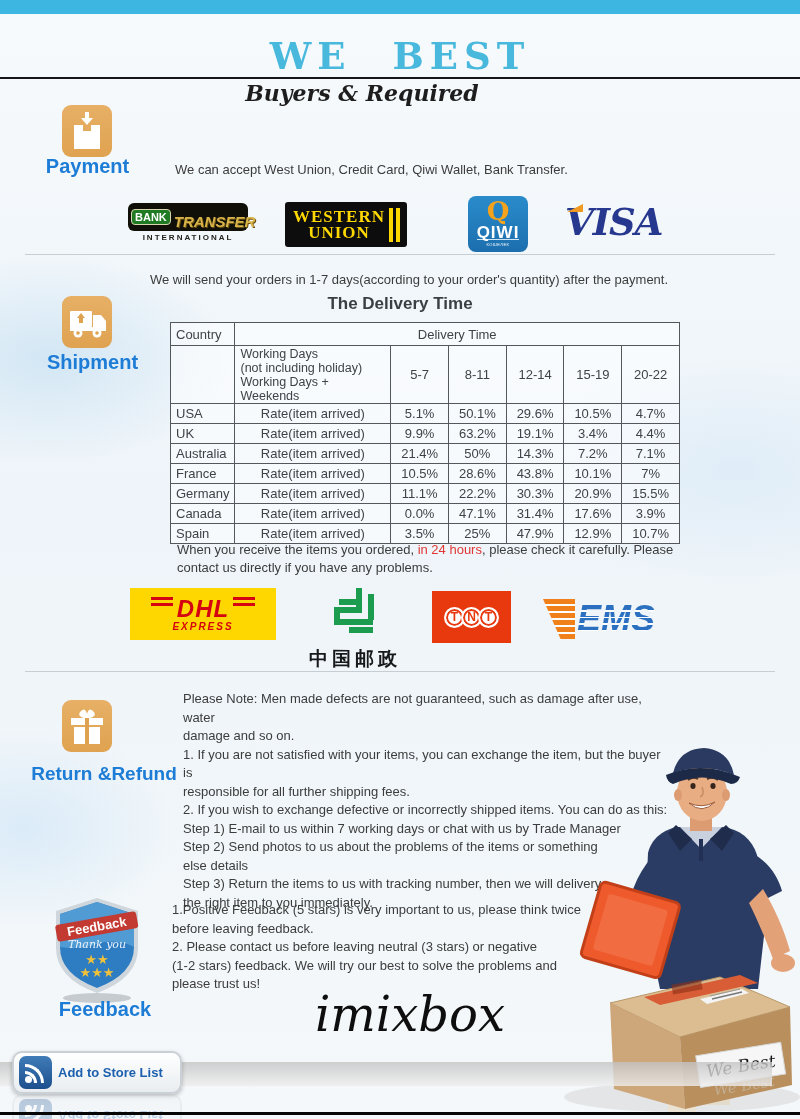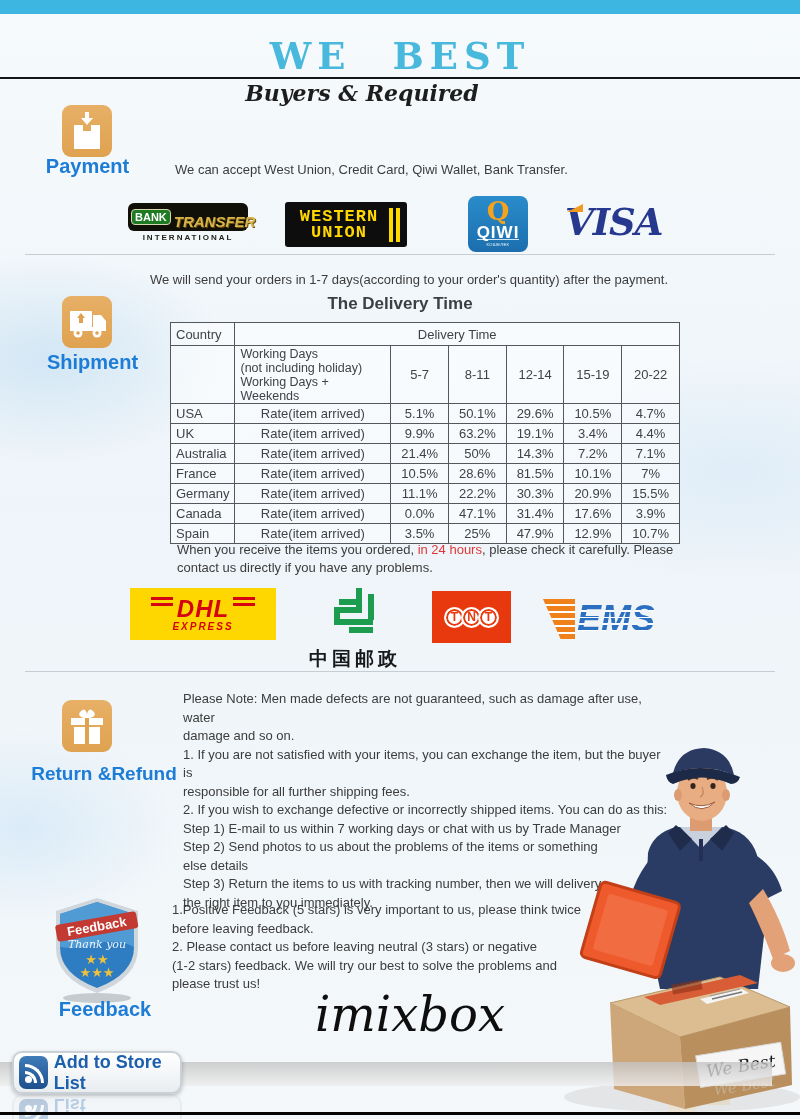--- a/index.html
+++ b/index.html
@@ -32,21 +32,21 @@
     display:flex;align-items:center;padding:0 3px;box-sizing:border-box;}
   .bank-word{background:#1e7a23;border:1px solid #d7d7ad;border-radius:4px;color:#fff;font-weight:bold;
     font-size:11px;padding:1px 3px;margin-right:3px;}
   .transfer-word{color:#d9b44a;font-style:italic;font-weight:bold;font-size:15px;letter-spacing:0;
     text-shadow:1px 1px 0 #6b5212;margin-top:8px;}
   .bank-intl{position:absolute;left:0;top:30px;width:120px;text-align:center;font-size:8px;
     letter-spacing:2px;color:#23231d;font-weight:bold;}
   .wu-logo{left:285px;top:202px;width:122px;height:45px;background:#0d0d0d;border-radius:3px;
     display:flex;align-items:center;justify-content:flex-start;padding:2px 4px;box-sizing:border-box;}
   .wu-text{color:#ffd800;font-weight:bold;font-size:17px;line-height:16px;letter-spacing:1px;
-    font-family:Liberation Mono, monospace;text-align:center;flex:1;}
+    font-family:Liberation Serif, serif;text-align:center;flex:1;}
   .wu-bars{width:14px;height:34px;display:flex;gap:3px;}
   .wu-bars i{display:block;width:4px;height:34px;background:#ffd800;}
   .qiwi-logo{left:468px;top:196px;width:60px;height:56px;background:linear-gradient(180deg,#2a8ccb,#1c6eae);
     border-radius:8px;color:#fff;text-align:center;box-sizing:border-box;padding-top:2px;}
   .qiwi-q{font-size:26px;font-weight:bold;color:#f5a21d;line-height:26px;font-family:"DejaVu Serif",serif;}
   .qiwi-name{font-size:17px;font-weight:bold;letter-spacing:1px;border-bottom:1px solid #cfe4f2;display:inline-block;line-height:12px;}
   .qiwi-sub{font-size:4px;letter-spacing:.5px;line-height:6px;}
   .visa-logo{left:565px;top:203px;width:110px;height:40px;font-style:italic;font-weight:bold;
     font-size:37px;color:#27388f;font-family:"DejaVu Serif",serif;line-height:38px;letter-spacing:-1px;}
   .visa-flame{position:absolute;left:2px;top:1px;width:16px;height:8px;background:#f09a22;
@@ -91,21 +91,21 @@
   .floor{left:0;top:1062px;width:772px;height:24px;background:linear-gradient(180deg,#c3c3c3,#eeeeee);opacity:.8;}
   .store-btn{left:12px;top:1051px;width:170px;height:43px;background:linear-gradient(180deg,#ffffff,#e9edf0);
     border:2px solid #c9d0d6;border-radius:10px;box-shadow:0 2px 4px rgba(0,0,0,.25);
     display:flex;align-items:center;cursor:pointer;box-sizing:border-box;}
   .rss-ic{width:33px;height:33px;border-radius:7px;margin:0 6px 0 5px;background:linear-gradient(180deg,#3f7cb8,#1d4f8d);position:relative;}
   .rss-dot{position:absolute;left:6px;bottom:6px;width:7px;height:7px;border-radius:50%;background:#fff;}
   .rss-a1{position:absolute;left:6px;bottom:6px;width:12px;height:12px;border:3px solid #fff;border-left:none;border-bottom:none;
     border-top-right-radius:14px;box-sizing:border-box;}
   .rss-a2{position:absolute;left:6px;bottom:6px;width:19px;height:19px;border:3px solid #fff;border-left:none;border-bottom:none;
     border-top-right-radius:21px;box-sizing:border-box;}
-  .store-label{color:#1b5fae;font-weight:bold;font-size:18px;}
+  .store-label{color:#1b5fae;font-weight:bold;font-size:13px;}
   .btn-reflect{left:12px;top:1094px;width:170px;height:26px;overflow:hidden;transform:scaleY(-1);
     opacity:.28;filter:blur(.4px);}
   .btn-reflect .store-btn{left:0;top:-17px;box-shadow:none;}
   .bottom-line{left:0;top:1112px;width:800px;height:3px;background:#050505;}
 </style>
 </head>
 <body>
 
 <div class="page">
 
@@ -228,21 +228,21 @@
       <td class="c">50%</td>
       <td class="c">14.3%</td>
       <td class="c">7.2%</td>
       <td class="c">7.1%</td>
     </tr>
     <tr class="r-data">
       <td>France</td>
       <td class="c">Rate(item arrived)</td>
       <td class="c">10.5%</td>
       <td class="c">28.6%</td>
-      <td class="c">81.5%</td>
+      <td class="c">43.8%</td>
       <td class="c">10.1%</td>
       <td class="c">7%</td>
     </tr>
     <tr class="r-data">
       <td>Germany</td>
       <td class="c">Rate(item arrived)</td>
       <td class="c">11.1%</td>
       <td class="c">22.2%</td>
       <td class="c">30.3%</td>
       <td class="c">20.9%</td>

